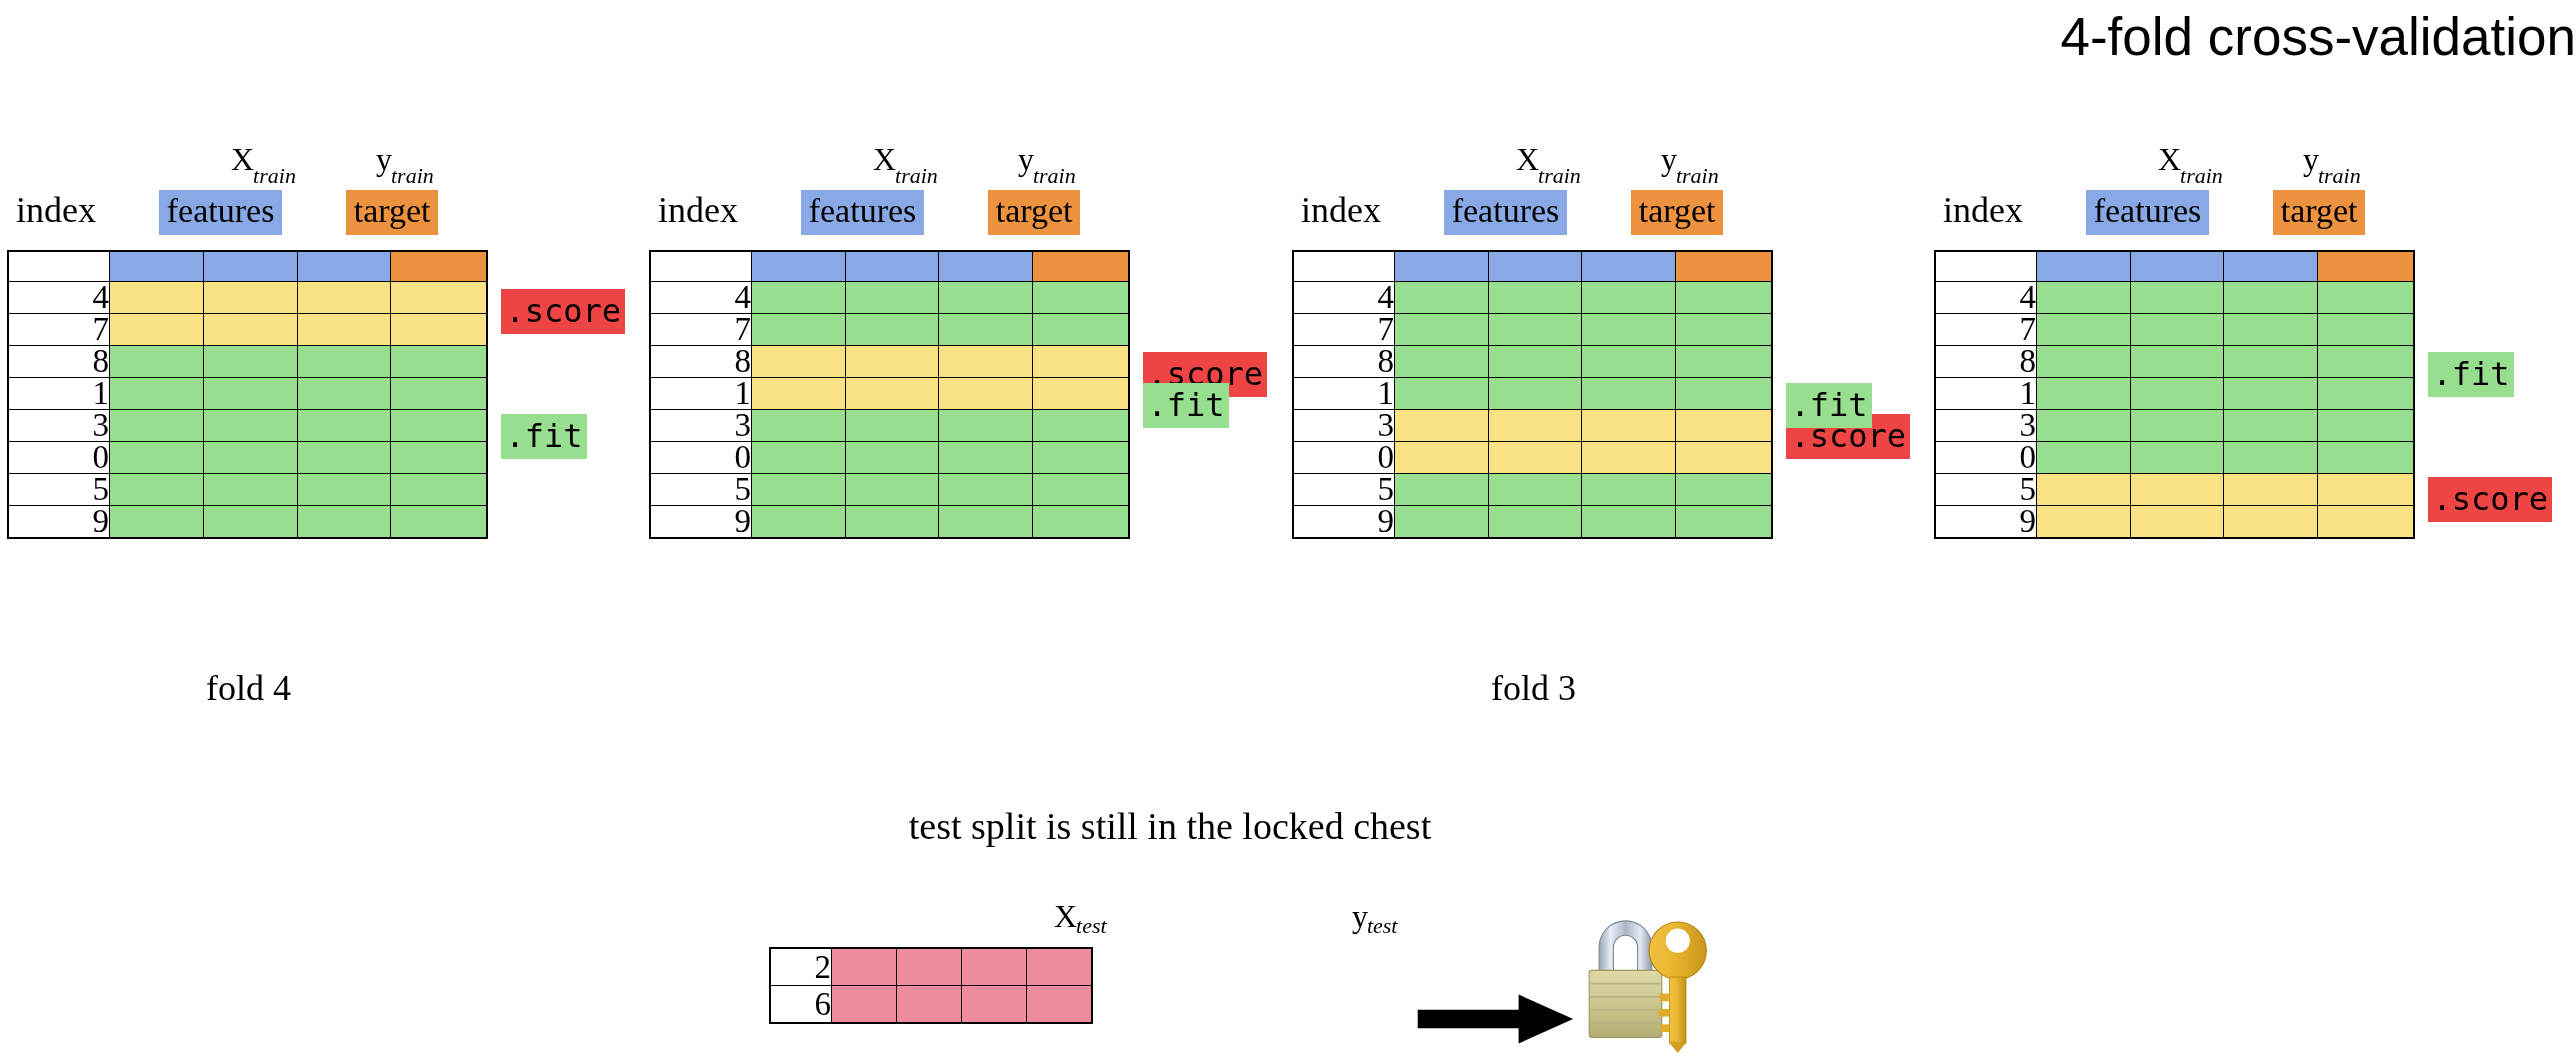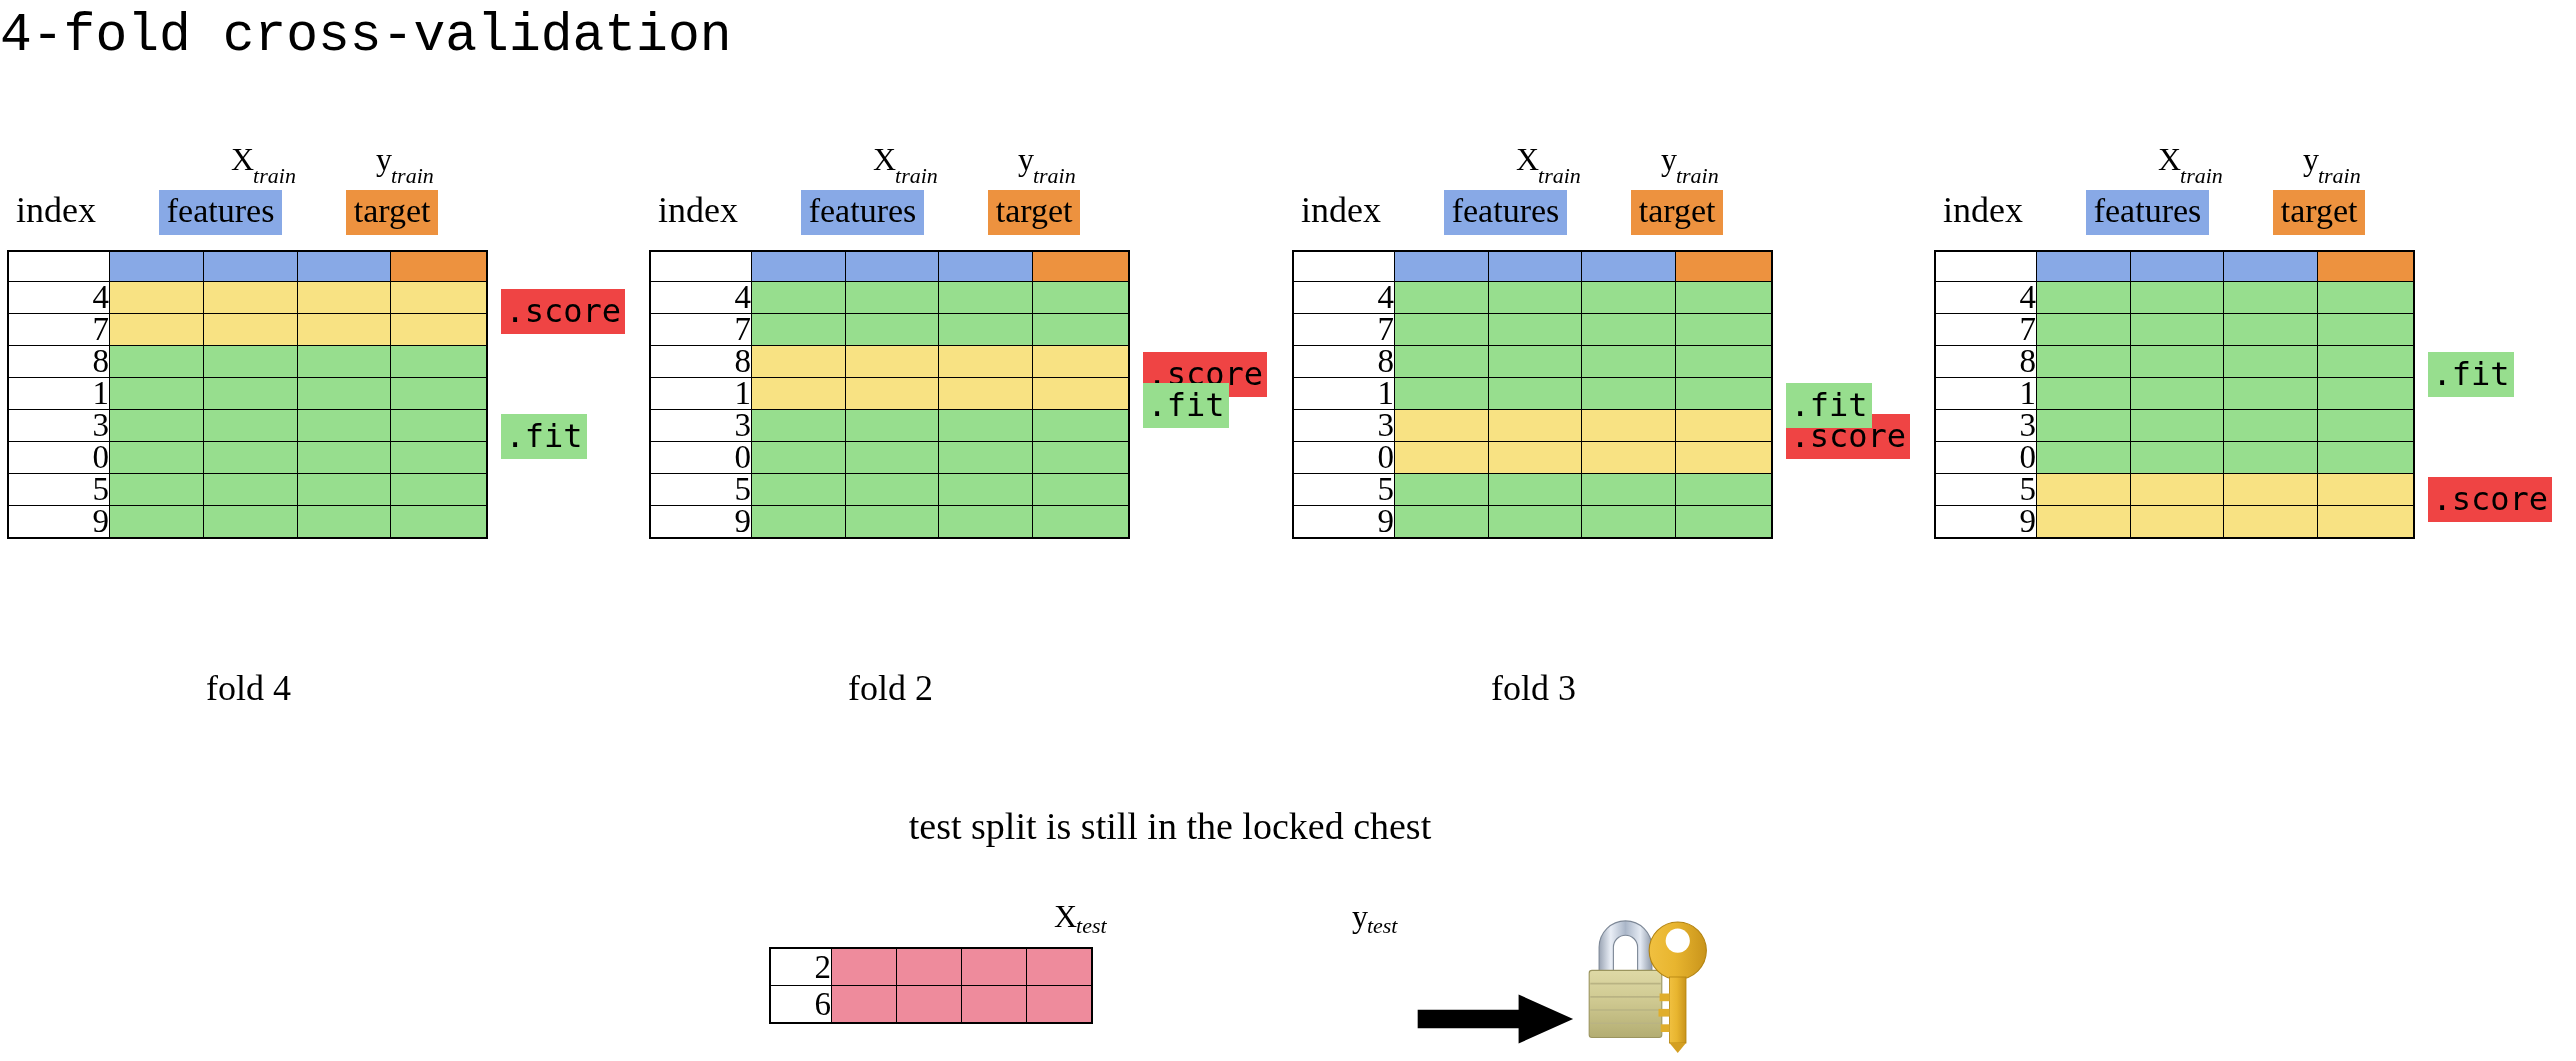--- a/index.html
+++ b/index.html
@@ -14,23 +14,23 @@
     font-family: "Liberation Serif", "DejaVu Serif", serif;
     overflow: hidden;
   }
 
   
   #page-title {
     position: absolute;
     top: 5.5px;
     left: 0;
     width: 2576px;
-    text-align: left;
+    text-align: right;
     font-size: 53px;
-    font-family: Liberation Mono, monospace;
+    font-family: Liberation Sans, sans-serif;
     color: #000;
     letter-spacing: 0px;
   }
 
   
   .fold-block {
     position: absolute;
     top: 132px;
   }
 
@@ -374,21 +374,20 @@
             <td class="idx">9</td>
             <td class="feat c-green"></td>
             <td class="feat c-green"></td>
             <td class="feat c-green"></td>
             <td class="targ c-green"></td>
           </tr>
         </tbody>
       </table>
       <div class="badge badge-score" style="left: 494px; top: 220px;">.score</div>
       <div class="badge badge-fit" style="left: 494px; top: 251px;">.fit</div>
-      <div class="fold-caption">fold 2</div>
     </div>
     <div class="fold-block" style="left: 1292px;">
       <div class="fold-headers">
         <div class="hdr-index">index</div>
         <div class="hdr-math math-X"><span class="base">X</span><span class="sub">train</span></div>
         <div class="hdr-math math-y"><span class="base">y</span><span class="sub">train</span></div>
         <div class="hdr-sub hdr-features">features</div>
         <div class="hdr-sub hdr-target">target</div>
       </div>
       <table class="fold-table">

